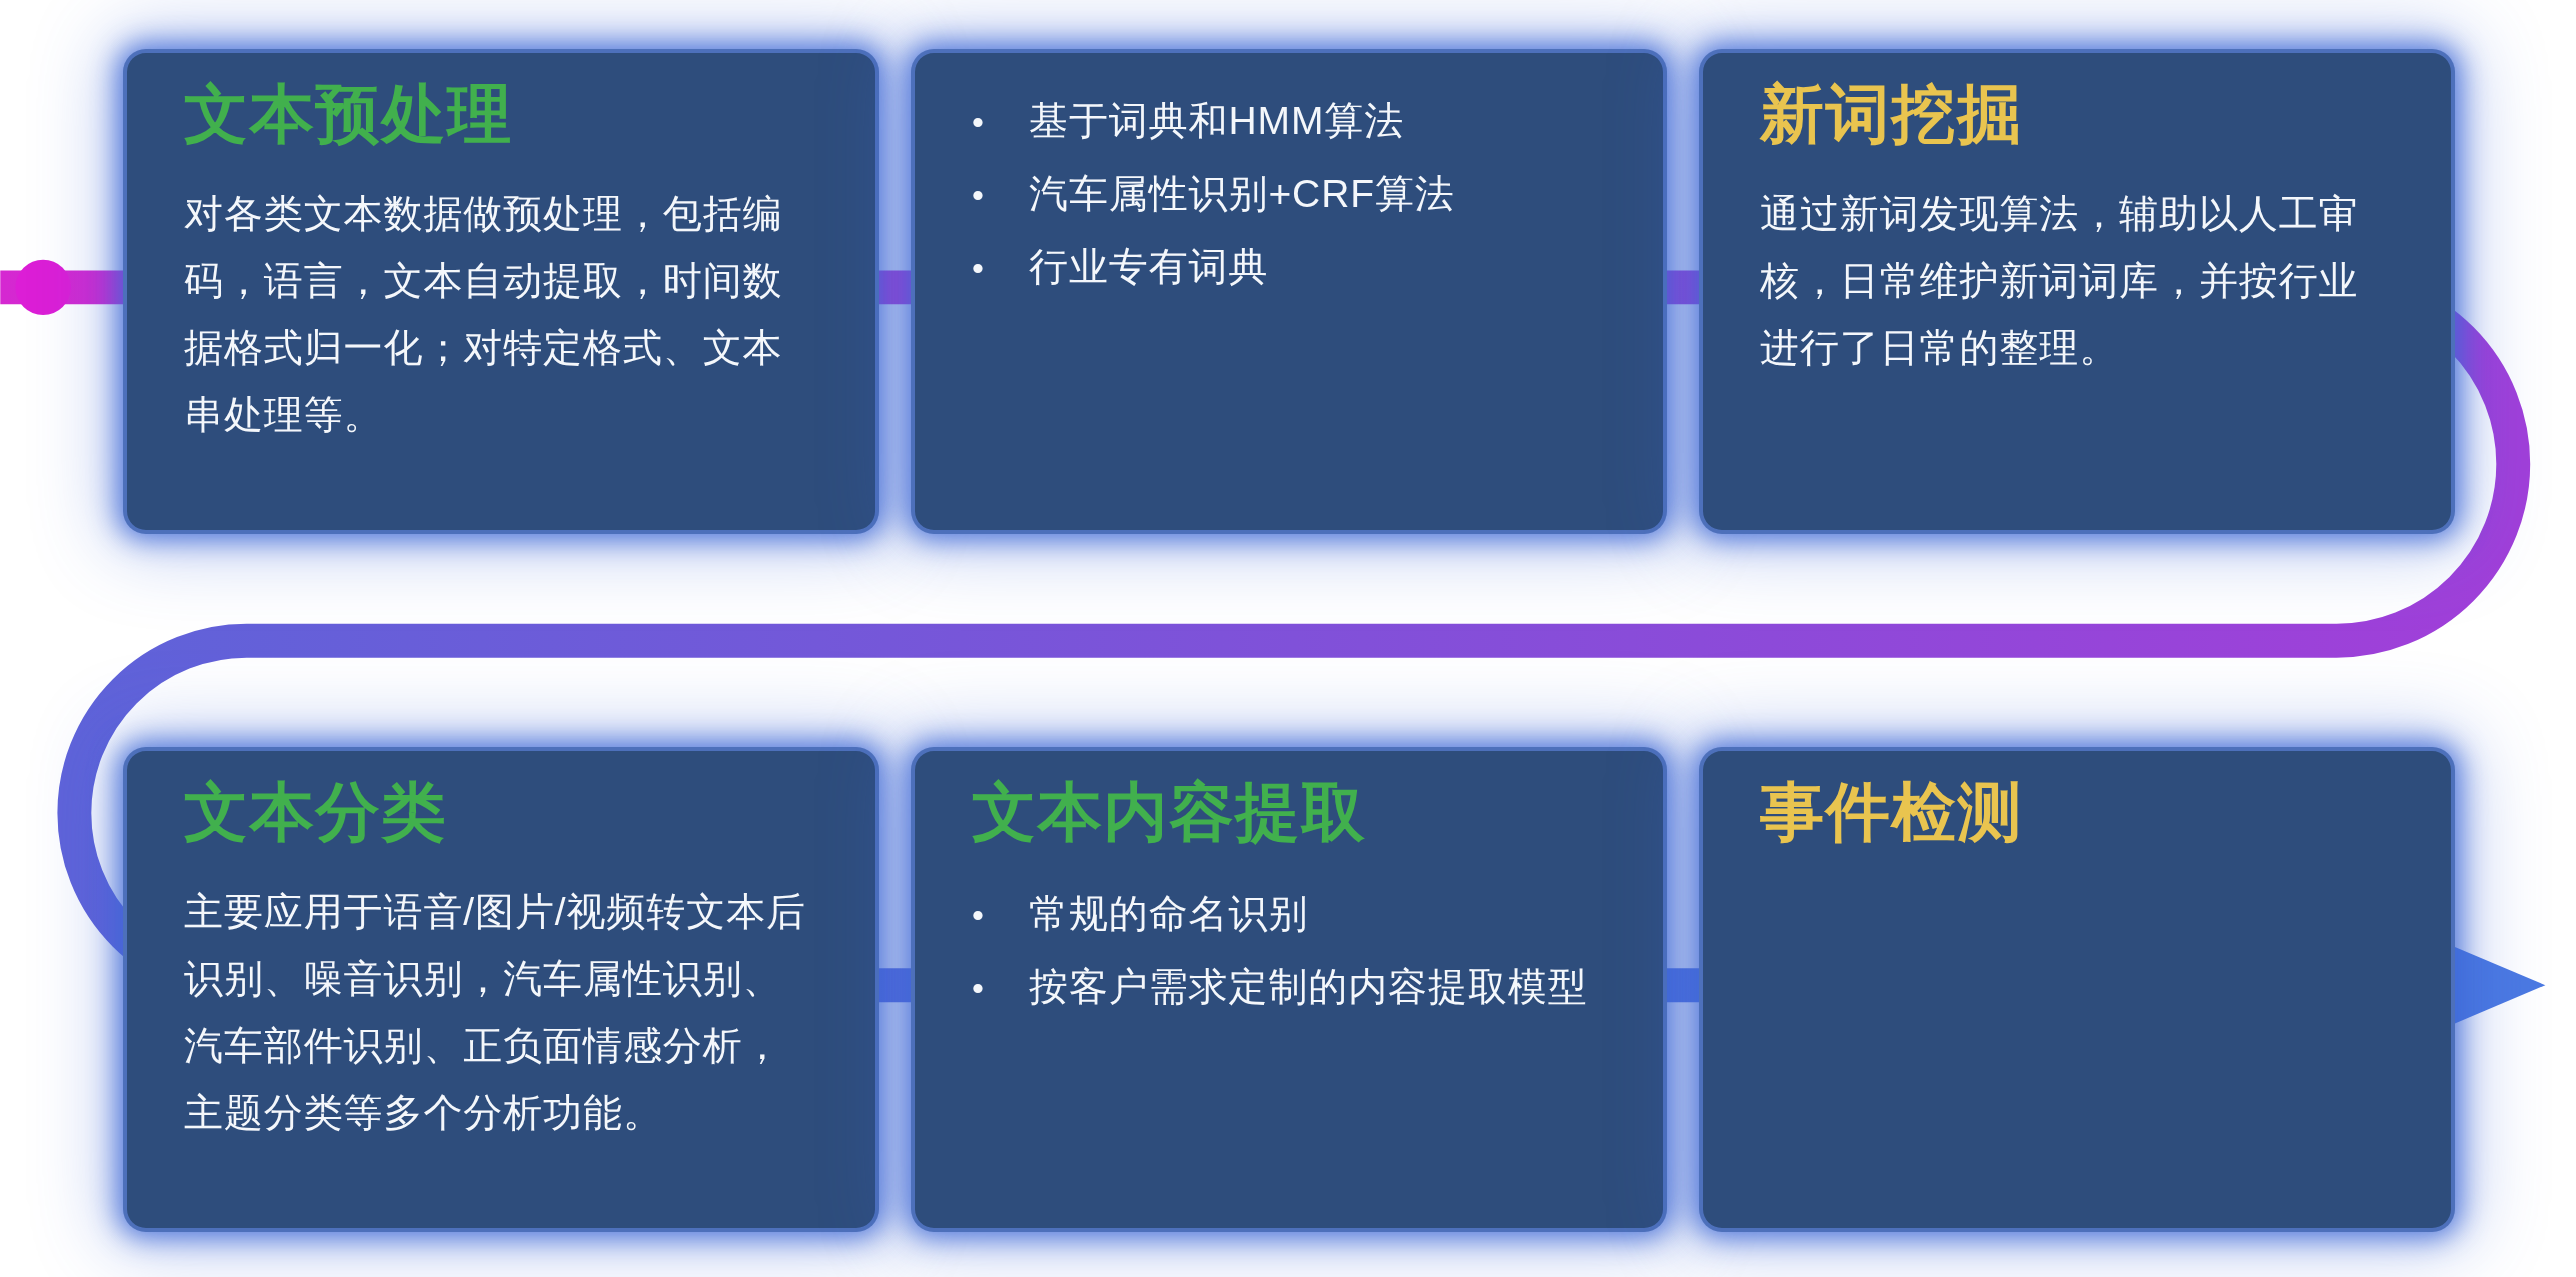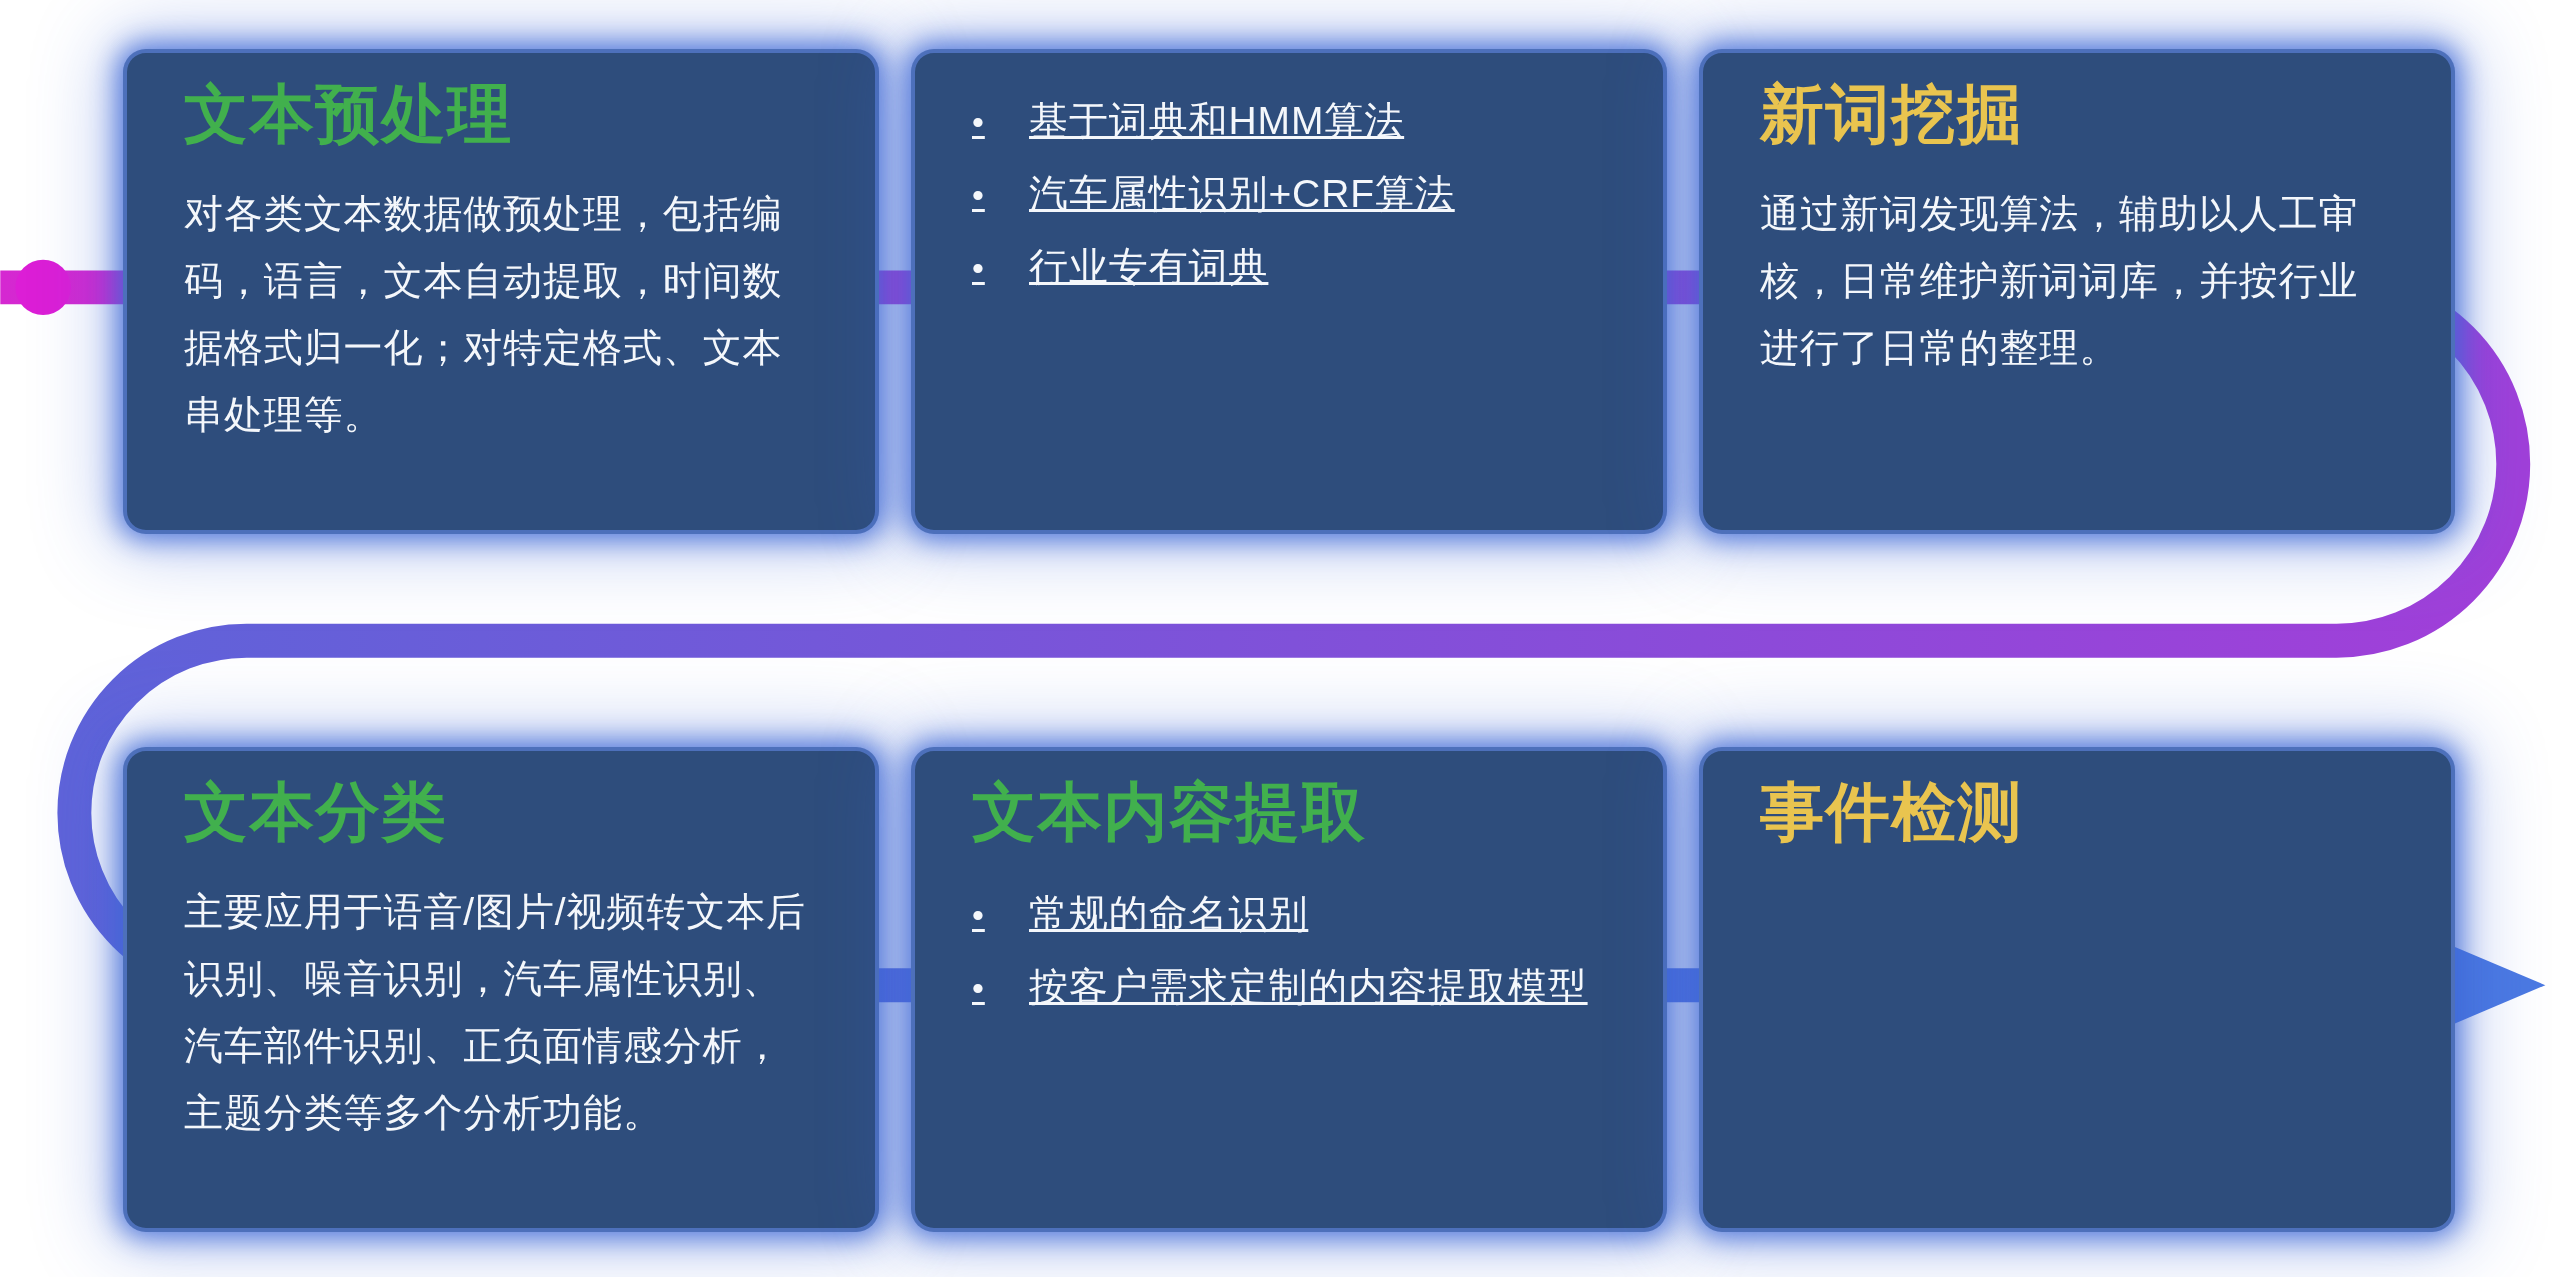--- a/index.html
+++ b/index.html
@@ -56,21 +56,21 @@
     max-width: 625px;
     letter-spacing: 0.9px;
   }
   ul.bullets {
     list-style: none;
     color: var(--text);
     font-size: 39px;
     line-height: 71px;
     letter-spacing: 0.9px;
   }
-  ul.bullets li { display: flex; text-decoration: underline; }
+  ul.bullets li { display: flex; }
   .bullet-dot { width: 57px; flex: none; }
   .bullet-dot::before { content: "•"; font-size: 34px; }
 </style>
 </head>
 <body>
 
 <svg id="flow" width="2576" height="1277" viewBox="0 0 2886 1431">
   <defs>
     <linearGradient id="gradTop" gradientUnits="userSpaceOnUse" x1="0" y1="0" x2="2618" y2="0">
       <stop offset="0" class="stop-magenta"></stop>

